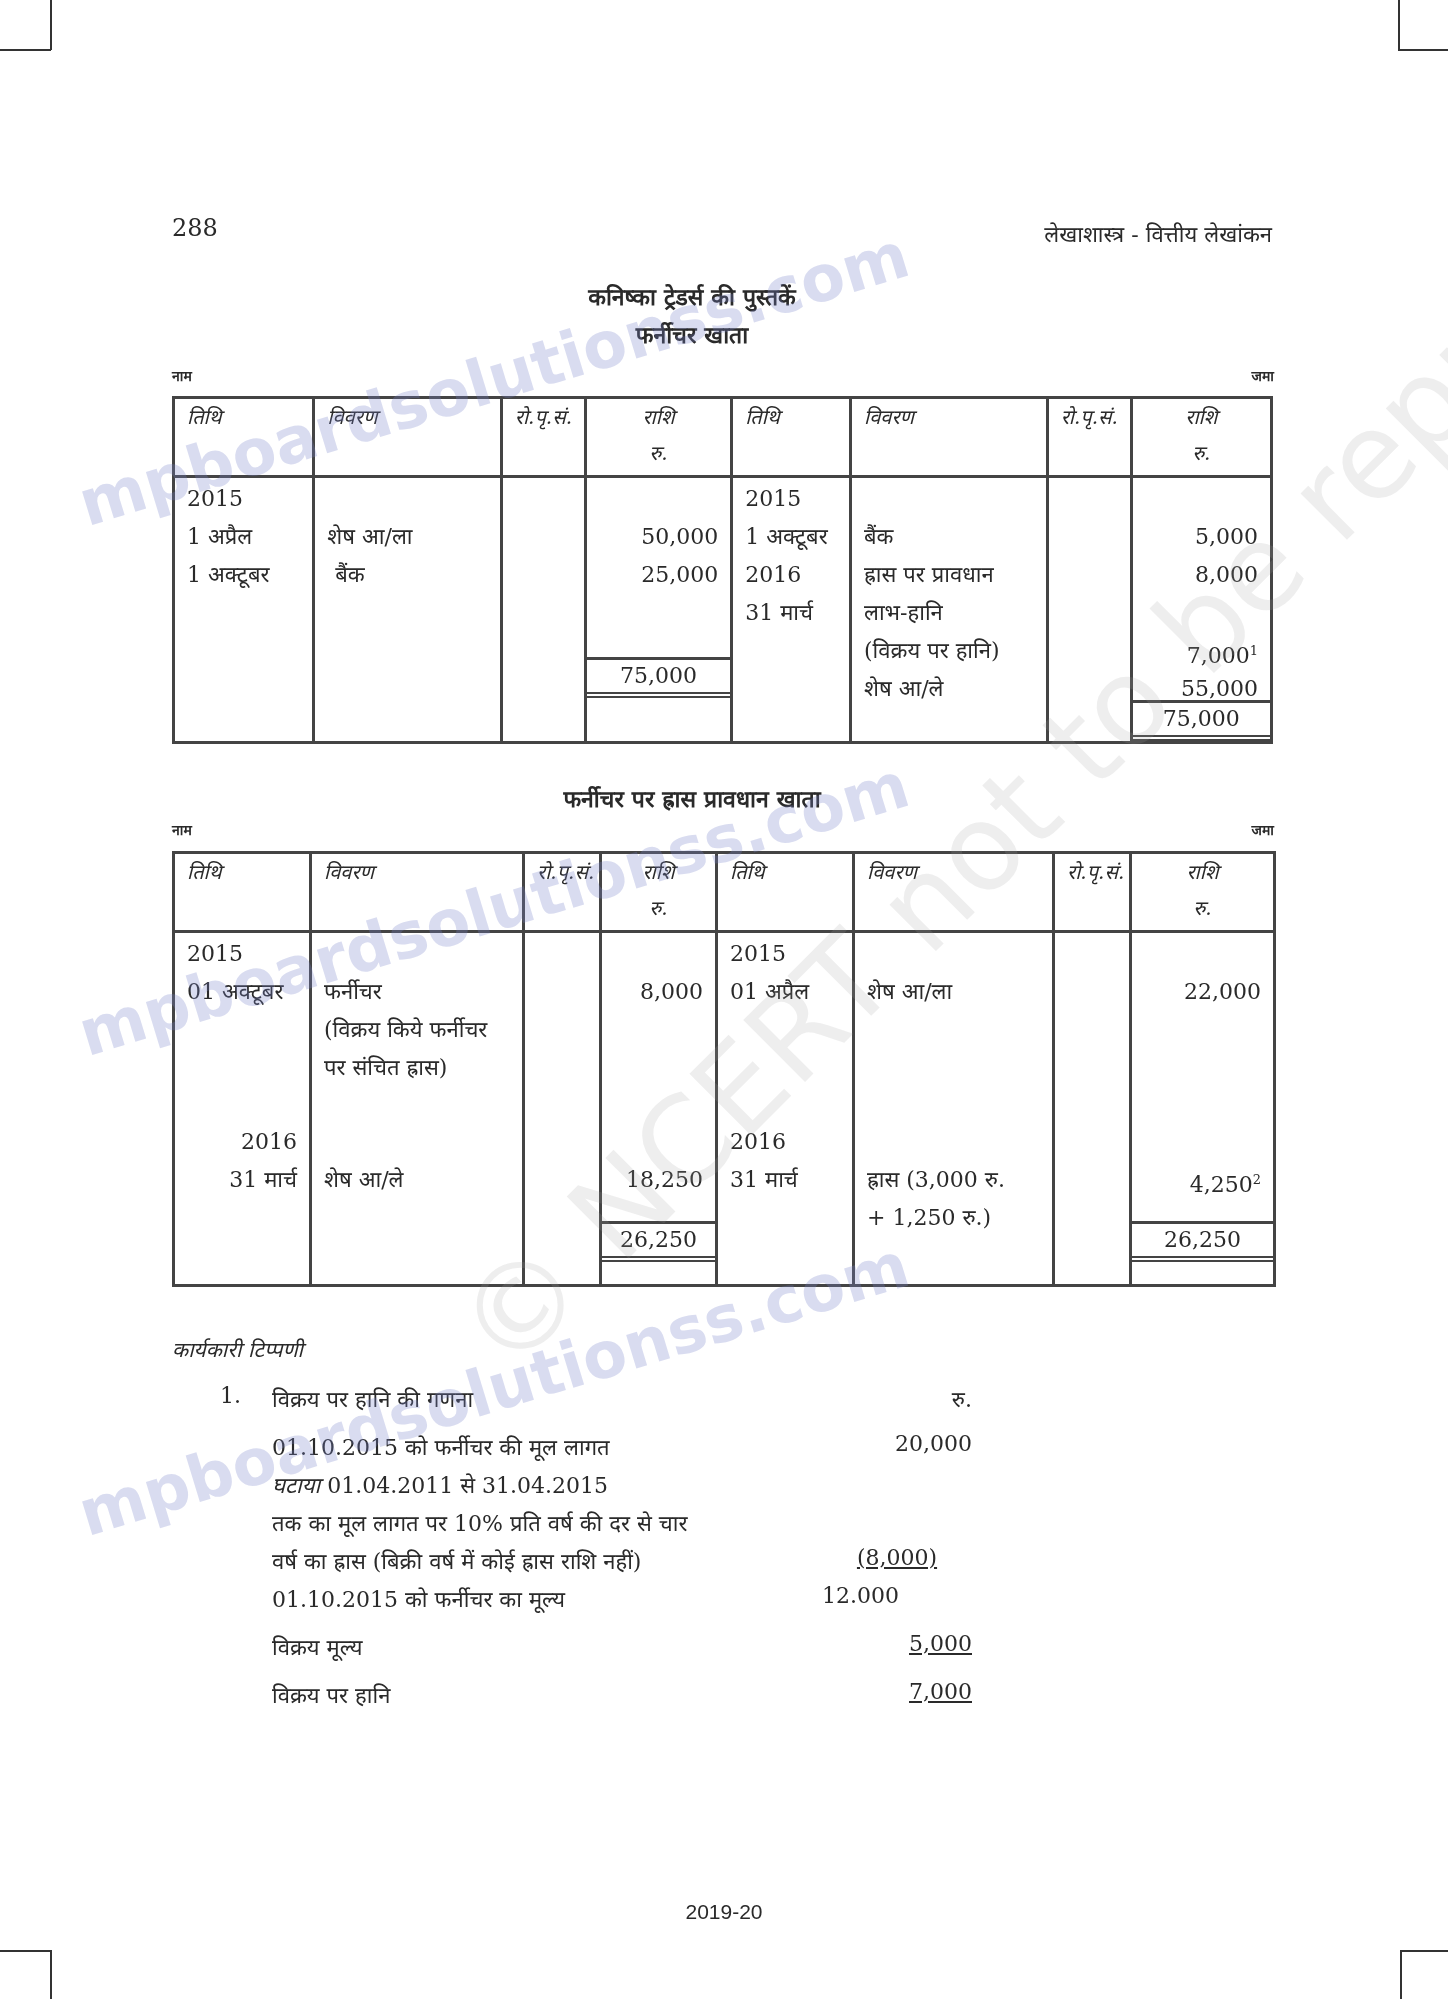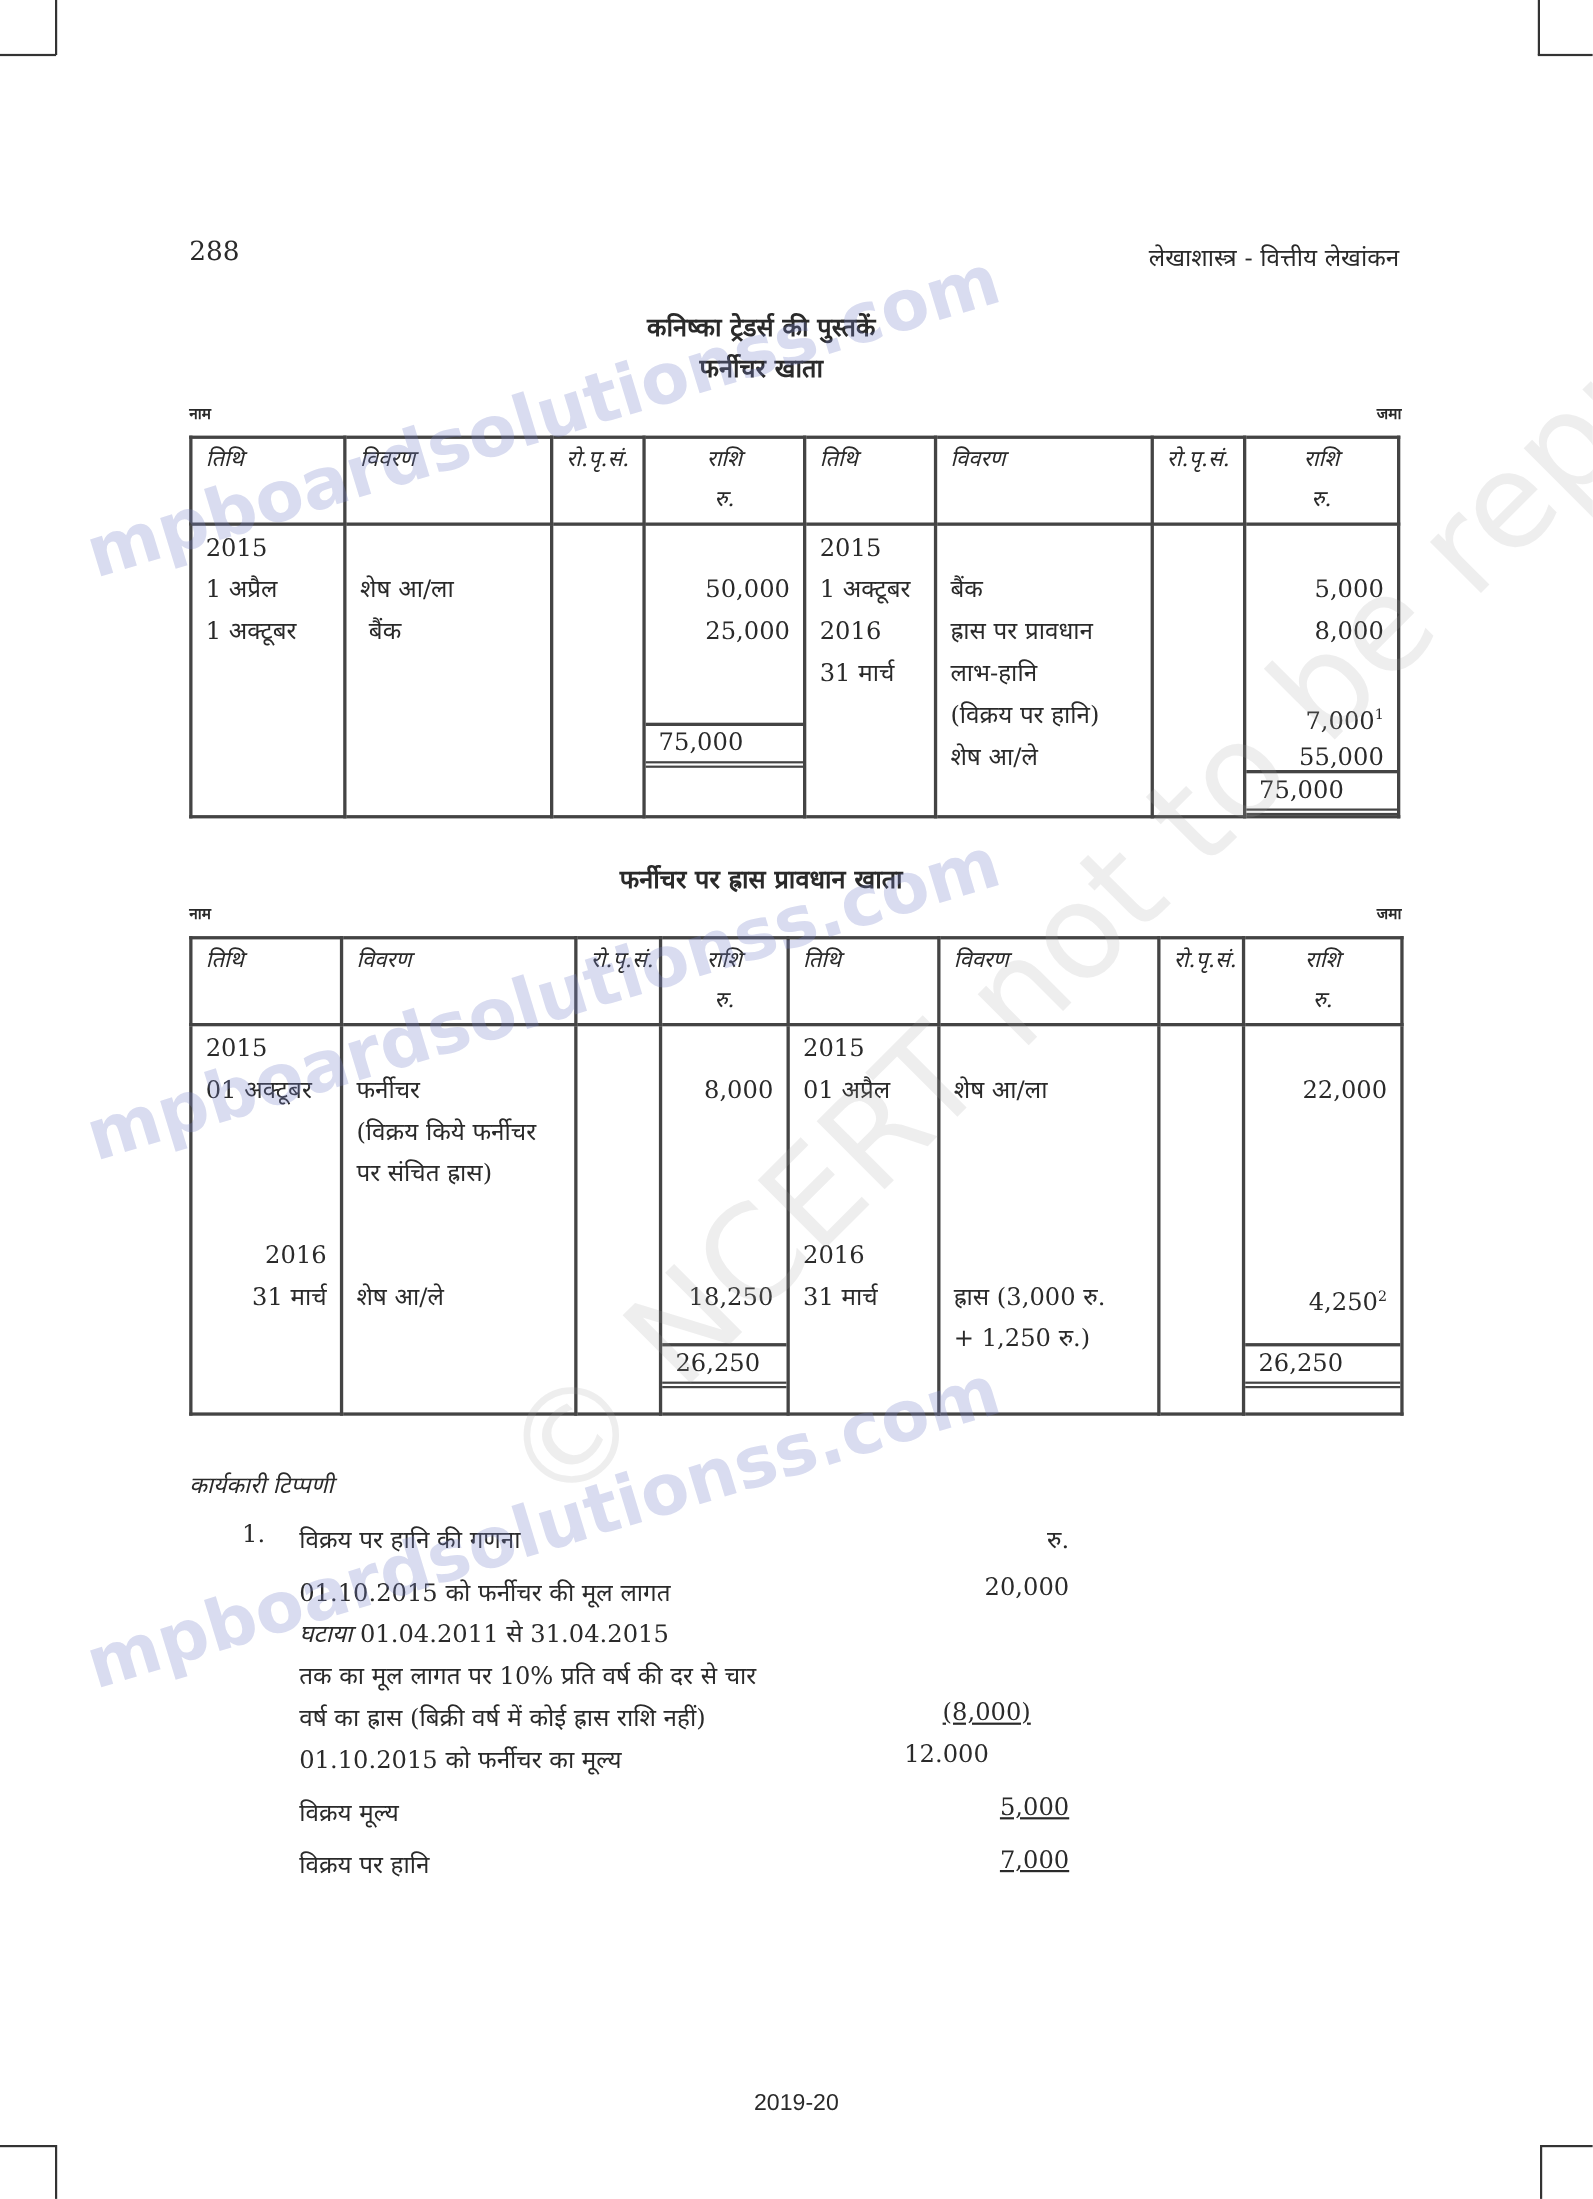--- a/index.html
+++ b/index.html
@@ -35,21 +35,21 @@
     table.ledger thead th {
       border-top: 3px solid #444; border-bottom: 3px solid #444;
       font-style: italic; font-weight: normal; font-size: 20px; height: 76px; text-align: left;
     }
     table.ledger thead th .hdr-line { display: block; line-height: 36px; }
     table.ledger thead th.amt { text-align: center; }
     table.ledger tbody td { line-height: 38px; padding-top: 2px; }
     table.ledger tbody tr.last td { border-bottom: 3px solid #444; }
     .amt { text-align: right; }
     .line { display: block; height: 38px; white-space: nowrap; }
-    .total-box { border-top: 3px solid #444; border-bottom: 6px double #444; line-height: 32px; margin: 0 -12px; padding: 0 12px; text-align: left; }
+    .total-box { border-top: 3px solid #444; border-bottom: 6px double #444; line-height: 32px; margin: 0 -12px; padding: 0 12px; text-align: center; }
     sup { font-size: 13px; }
 
     .notes { position: absolute; left: 172px; top: 1335px; width: 900px; font-size: 22px; }
     .notes .heading { font-style: italic; font-size: 21px; }
     .note-row { position: absolute; white-space: nowrap; }
     .u { text-decoration: underline; }
     .footer { position: absolute; left: 0; width: 1448px; top: 1900px; text-align: center; font-family: "Liberation Sans", sans-serif; font-size: 21px; }
   </style>
 </head>
 <body>

